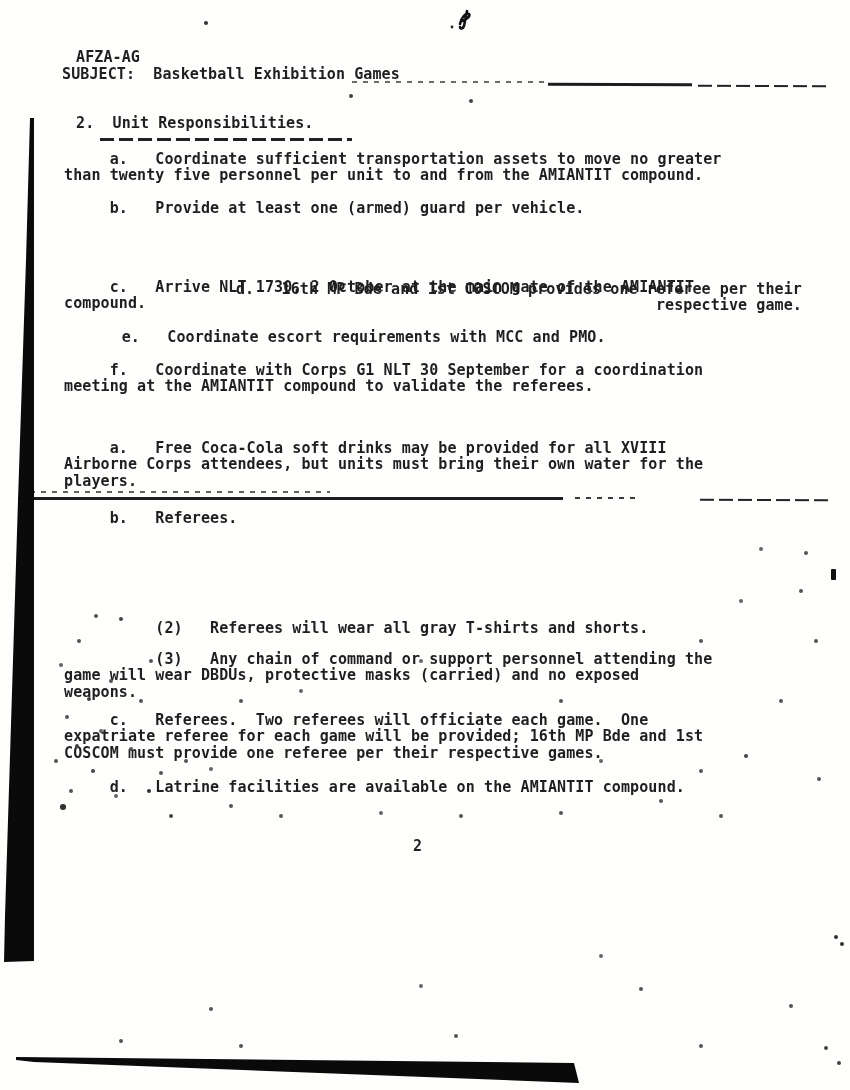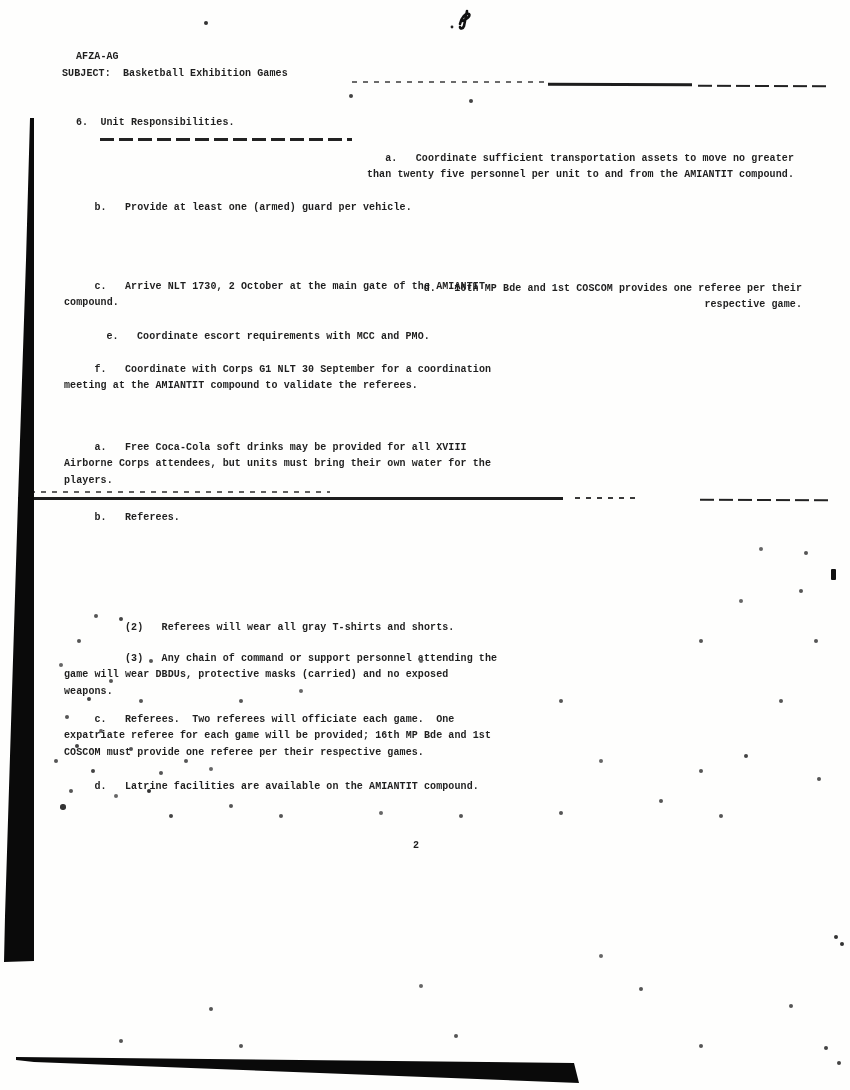--- a/index.html
+++ b/index.html
@@ -4,24 +4,23 @@
 <style>
   html,body{margin:0;padding:0;background:#e8e8e8;}
   .page{
     position:relative;width:850px;height:1090px;background:#fefefd;
     overflow:hidden;
     font-family:"DejaVu Sans Mono","Liberation Mono",monospace;
     color:#1b1b1b;
   }
   .txt{
     position:absolute;
-    font-size:10px;line-height:16.4px;font-weight:bold;
+    font-size:15px;line-height:16.4px;font-weight:bold;
     white-space:pre-wrap;letter-spacing:0.1px;
     color:#1f1f1f;
-    font-family:Liberation Mono, monospace;
   }
   .page-num{font-weight:bold;}
   
   .dash-line{position:absolute;background:repeating-linear-gradient(90deg,#222 0 14px,transparent 14px 19px);}
   .dot-line{position:absolute;background:repeating-linear-gradient(90deg,#3a3a3a 0 5px,transparent 5px 11px);}
   .solid-line{position:absolute;background:#1d1d1d;}
   .left-bar{
     position:absolute;left:0;top:0;width:40px;height:970px;background:#0a0a0a;
     clip-path:polygon(30px 118px,34px 118px,34px 961px,4px 962px,5px 916px,18px 500px,26px 260px);
   }
@@ -53,24 +52,24 @@
 
 <div class="page">
 
   <div class="txt" style="left:76px;top:49px;">AFZA-AG</div>
   <div class="txt" style="left:62px;top:66px;">SUBJECT:  Basketball Exhibition Games</div>
 
   <div class="dot-line" style="left:352px;top:81px;width:196px;height:2px;opacity:.75;"></div>
   <div class="solid-line" style="left:548px;top:83px;width:144px;height:3px;transform:rotate(.2deg);"></div>
   <div class="dash-line" style="left:698px;top:85px;width:132px;height:2px;transform:rotate(.3deg);"></div>
 
-  <div class="txt" style="left:76px;top:115px;">6.  Unit Responsibilities.</div>
+  <div class="txt" style="left:76px;top:115px;">2.  Unit Responsibilities.</div>
   <div class="dash-line" style="left:100px;top:138px;width:252px;height:3px;"></div>
 
-  <div class="txt" style="left:64px;top:151px;width:730px;text-align:right;">     a.   Coordinate sufficient transportation assets to move no greater
+  <div class="txt" style="left:64px;top:151px;width:730px;">     a.   Coordinate sufficient transportation assets to move no greater
 than twenty five personnel per unit to and from the AMIANTIT compound.</div>
   <div class="txt" style="left:64px;top:200px;width:730px;">     b.   Provide at least one (armed) guard per vehicle.</div>
   <div class="txt" style="left:64px;top:231px;width:730px;margin-top:48px;">     c.   Arrive NLT 1730, 2 October at the main gate of the AMIANTIT
 compound.</div>
   <div class="txt" style="left:72px;top:281px;width:730px;text-align:right;">     d.   16th MP Bde and 1st COSCOM provides one referee per their
 respective game.</div>
   <div class="txt" style="left:76px;top:329px;width:730px;">     e.   Coordinate escort requirements with MCC and PMO.</div>
   <div class="txt" style="left:64px;top:362px;width:730px;">     f.   Coordinate with Corps G1 NLT 30 September for a coordination
 meeting at the AMIANTIT compound to validate the referees.</div>
 

